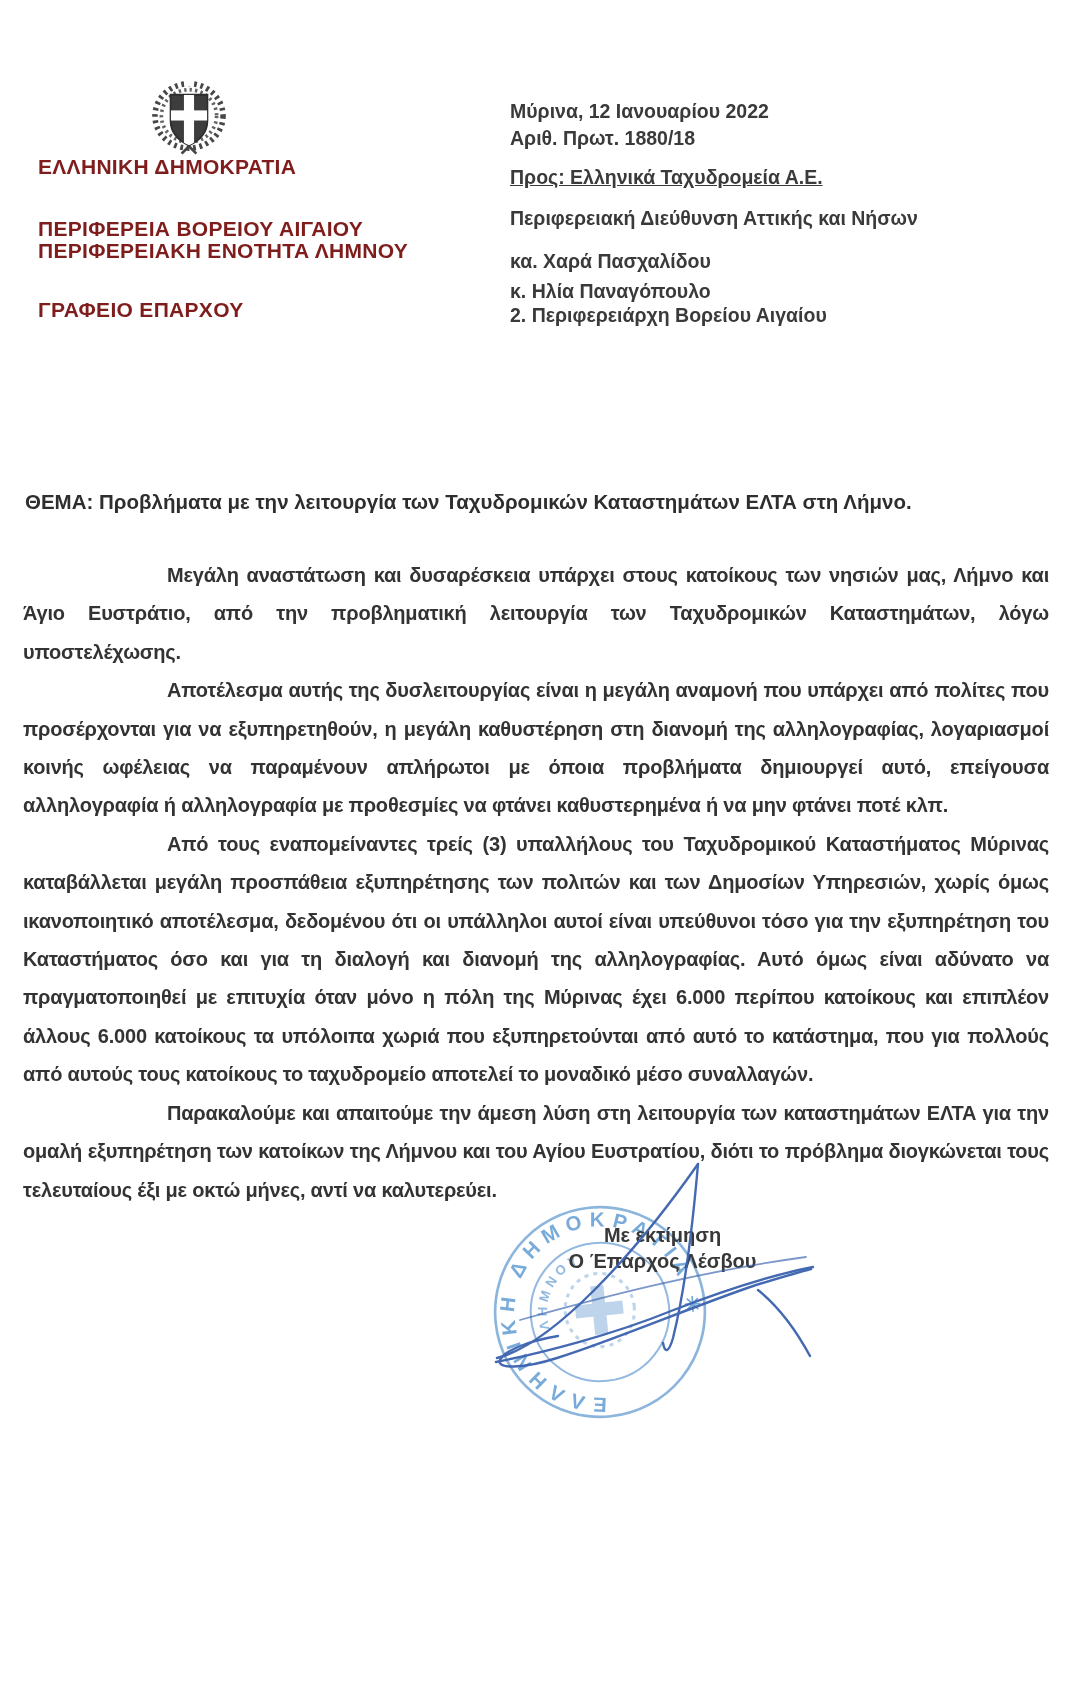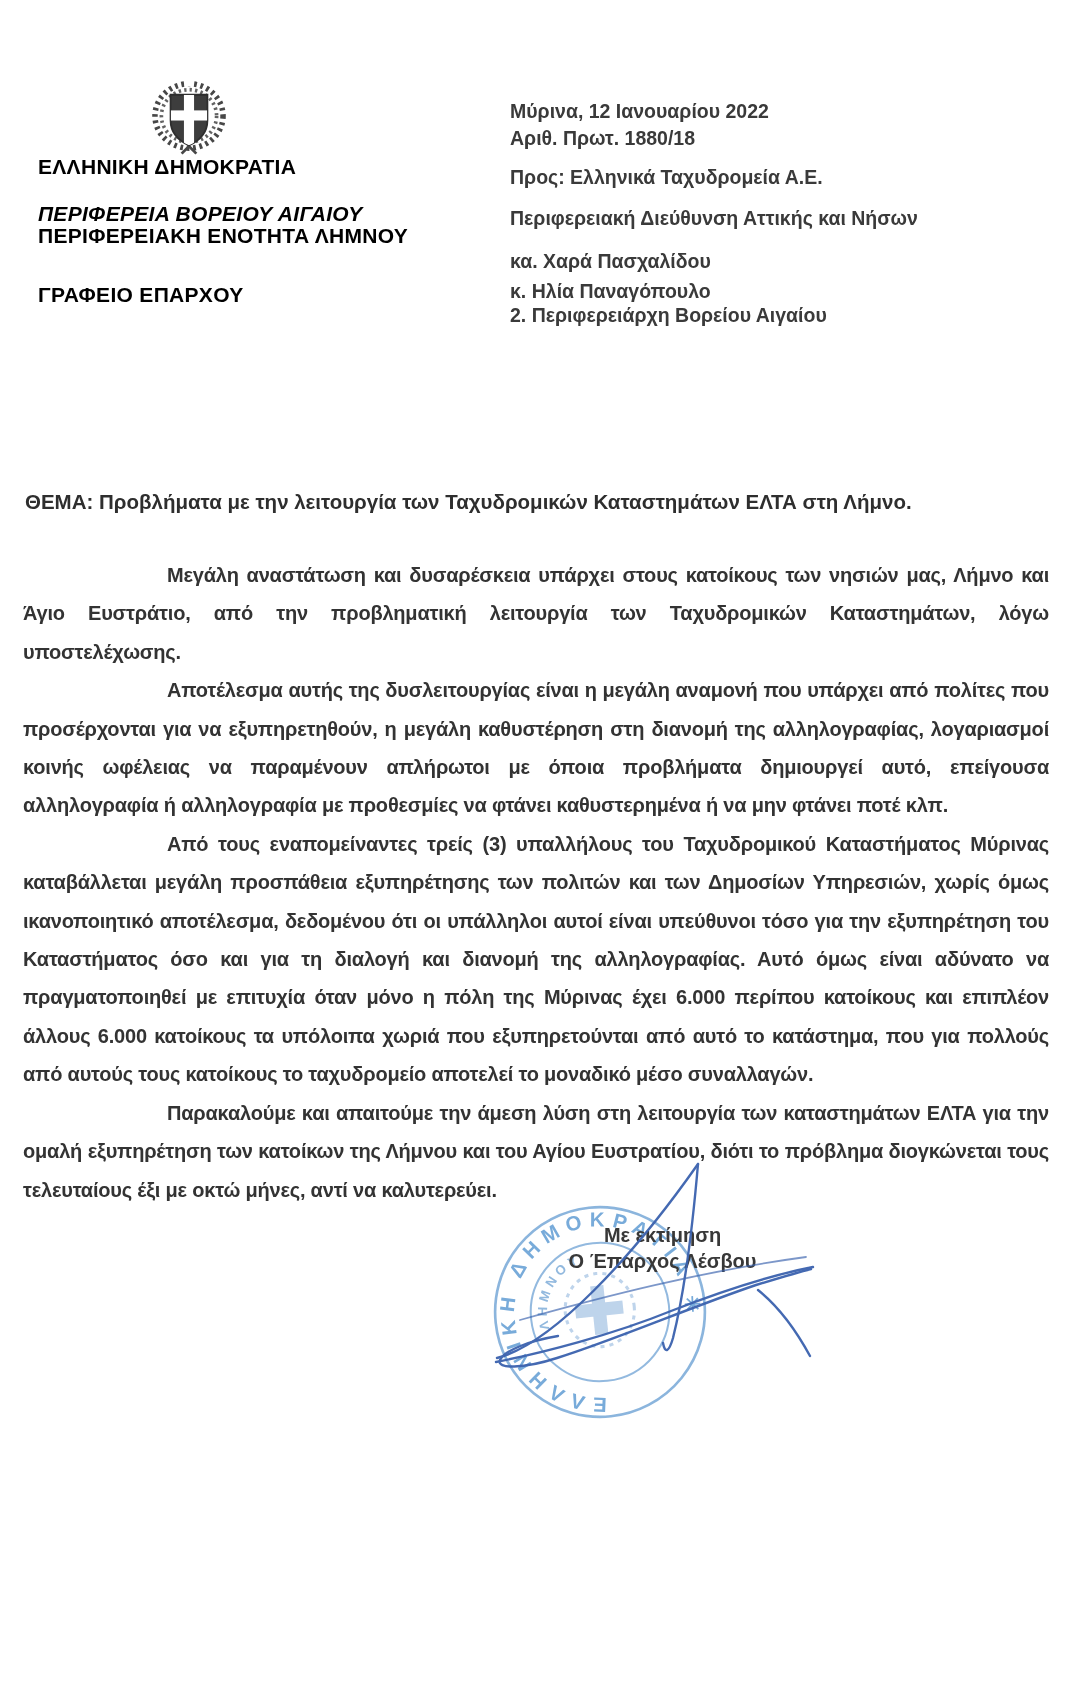--- a/index.html
+++ b/index.html
@@ -2,30 +2,30 @@
 <html lang="el"><head>
 <meta charset="utf-8">
 <style>
   html,body{margin:0;padding:0;background:#ffffff;}
   .page{
     position:relative;width:1070px;height:1681px;background:#ffffff;
     font-family:"Liberation Sans",sans-serif;overflow:hidden;color:#353535;
   }
   
   .emblem{position:absolute;left:143px;top:72px;width:92px;height:86px;}
-  .org{position:absolute;left:38px;top:156px;font-weight:700;font-size:21px;color:#000000;letter-spacing:.3px;}
+  .org{position:absolute;left:38px;top:156px;font-weight:700;font-size:21px;color:#7f1d1d;letter-spacing:.3px;}
   .org .l{line-height:22px;white-space:nowrap;}
-  .org .l:nth-child(2){margin-top:25px;font-style:italic;}
+  .org .l:nth-child(2){margin-top:40px;}
   .org .l:nth-child(3){}
   .org .l:nth-child(4){margin-top:37px;}
   
   .meta{position:absolute;left:510px;top:101px;font-weight:700;font-size:19.5px;color:#3a3a3a;}
   .meta .l{line-height:21px;white-space:nowrap;}
   .meta .l:nth-child(2){margin-top:6px;}
-  .meta .l:nth-child(3){margin-top:18px;}
+  .meta .l:nth-child(3){margin-top:18px;text-decoration:underline;}
   .meta .l:nth-child(4){margin-top:20px;}
   .meta .l:nth-child(5){margin-top:22px;}
   .meta .l:nth-child(6){margin-top:9px;}
   .meta .l:nth-child(7){margin-top:3px;}
   .meta .l:nth-child(8){margin-top:3px;padding-left:55px;}
   
   .subject{position:absolute;left:25px;top:490px;width:1010px;font-weight:700;font-size:20.5px;color:#2e2e2e;}
   
   .letter-body{
     position:absolute;left:23px;top:556px;width:1026px;

